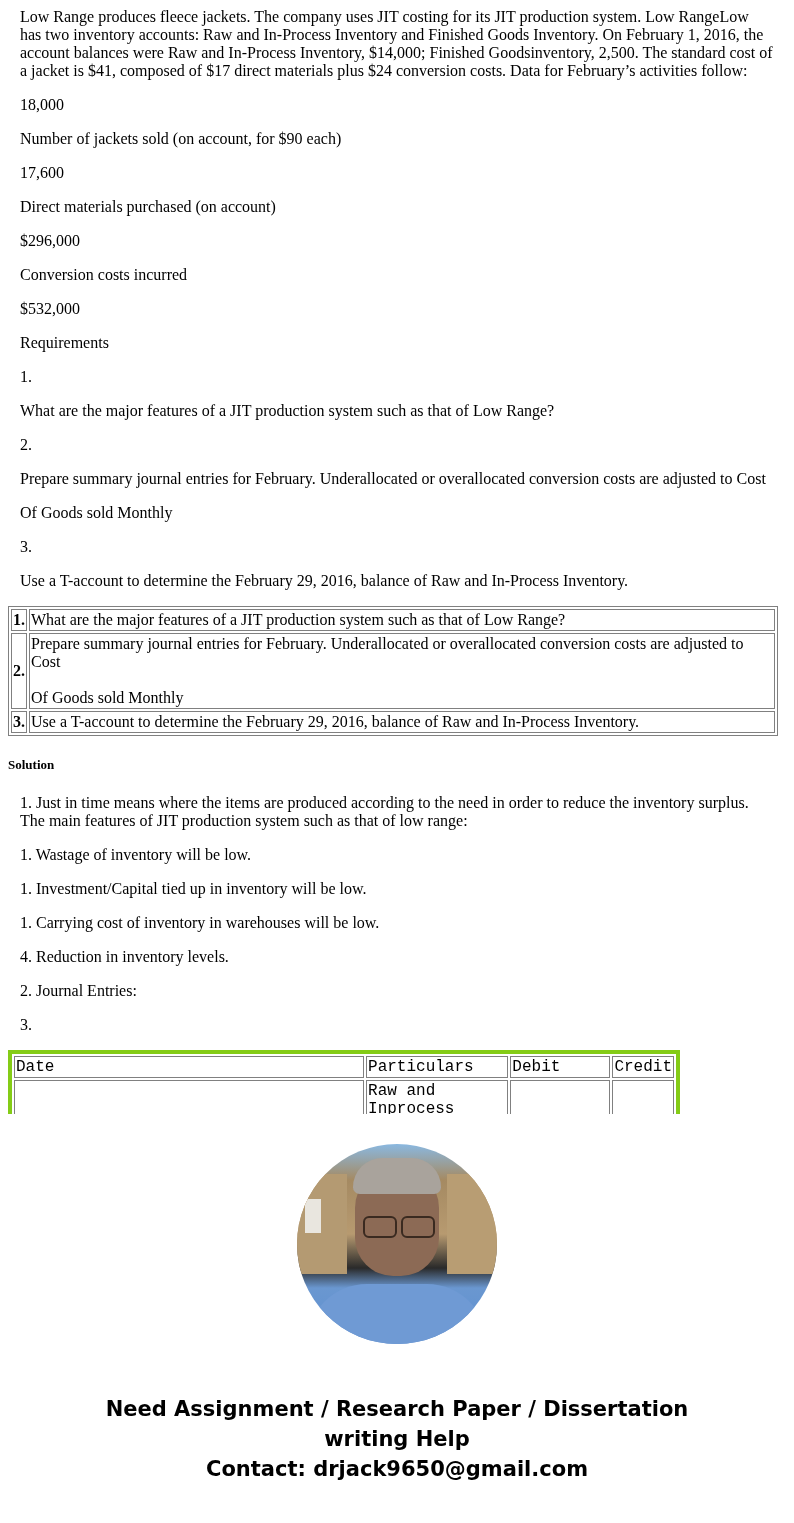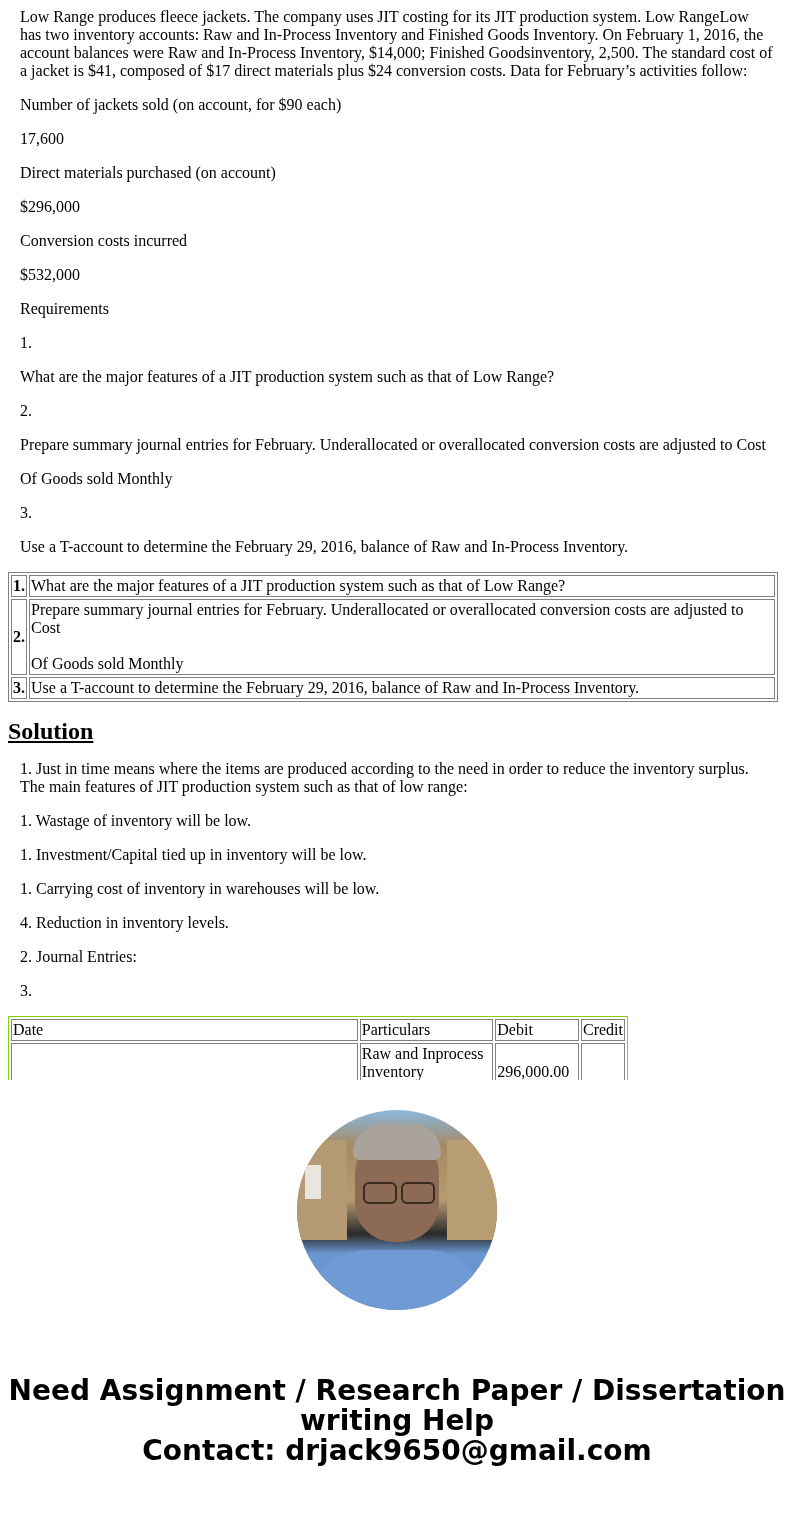--- a/index.html
+++ b/index.html
@@ -21,27 +21,28 @@
       width: 770px;
       margin: 0 0 16px 0;
     }
     table.req td {
       border: 1px solid #808080;
       padding: 1px;
       vertical-align: middle;
       line-height: 18px;
     }
     table.req td.num { font-weight: bold; width: 12px; }
-    h3 { font-size: 24px; font-weight: bold; margin: 18px 0; line-height: 22px; text-decoration: underline; }
+    h3 { font-size: 13px; font-weight: bold; margin: 18px 0; line-height: 22px; }
     .journal-wrap { height: 64px; overflow: hidden; margin-top: 16px; }
     table.journal {
-      border: 1px solid #84cc16;
+      border: 4px solid #84cc16;
       border-collapse: separate;
       border-spacing: 2px;
-      width: 620px;
+      width: 672px;
+      font-family: Liberation Mono, monospace;
     }
     table.journal td {
       border: 1px solid #808080;
       padding: 1px;
       vertical-align: bottom;
       line-height: 18px;
     }
     table.journal tr.head td { vertical-align: middle; }
     .promo {
       margin-top: 30px;
@@ -71,32 +72,33 @@
     }
     .avatar .glasses-l { left: 66px; }
     .avatar .glasses-r { left: 104px; }
     .avatar .shirt {
       position: absolute; left: 10px; top: 140px; width: 180px; height: 80px;
       border-radius: 60px 60px 0 0; background: #6f9ad4;
     }
     .promo-text {
       font-family: "DejaVu Sans", sans-serif;
       font-weight: bold;
-      font-size: 28px;
+      font-size: 21px;
       line-height: 30px;
-      margin-top: 66px;
+      margin-top: 50px;
     }
   </style>
 </head>
 <body>
 
 <div class="content">
 
   <p class="first">Low Range produces fleece jackets. The company uses JIT costing for its JIT production system. Low RangeLow has two inventory accounts: Raw and In-Process Inventory and Finished Goods Inventory. On February 1, 2016, the account balances were Raw and In-Process Inventory, $14,000; Finished Goodsinventory, 2,500. The standard cost of a jacket is $41, composed of $17 direct materials plus $24 conversion costs. Data for February’s activities follow:</p>
 
+  <p>18,000</p>
   <p>Number of jackets sold (on account, for $90 each)</p>
   <p>17,600</p>
   <p>Direct materials purchased (on account)</p>
   <p>$296,000</p>
   <p>Conversion costs incurred</p>
   <p>$532,000</p>
 
   <p class="bold">Requirements</p>
 
   <p class="bold">1.</p>

